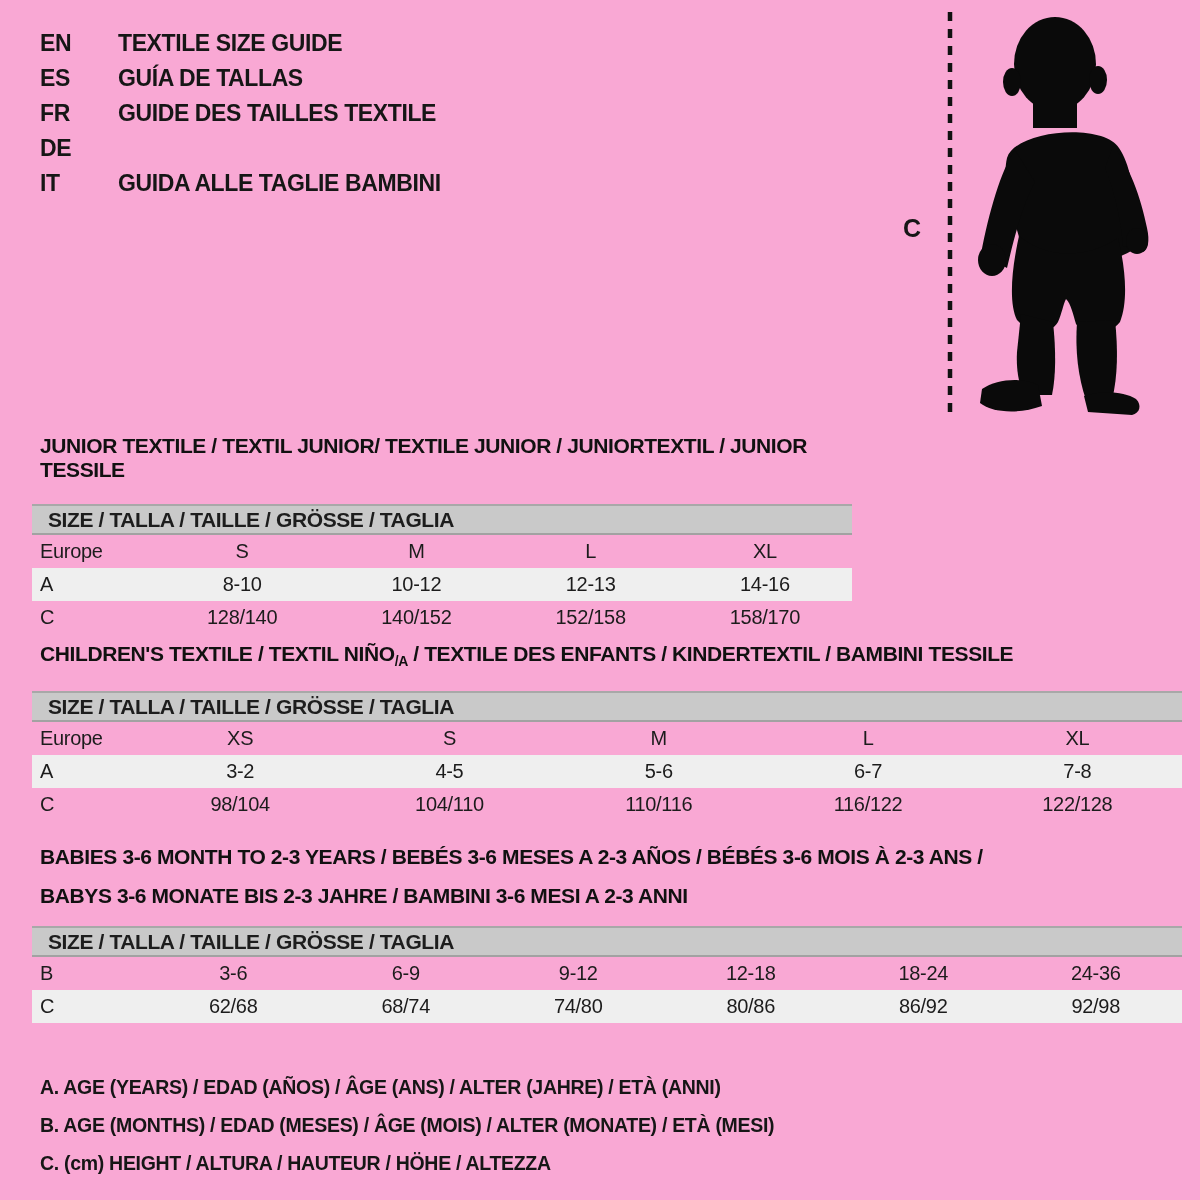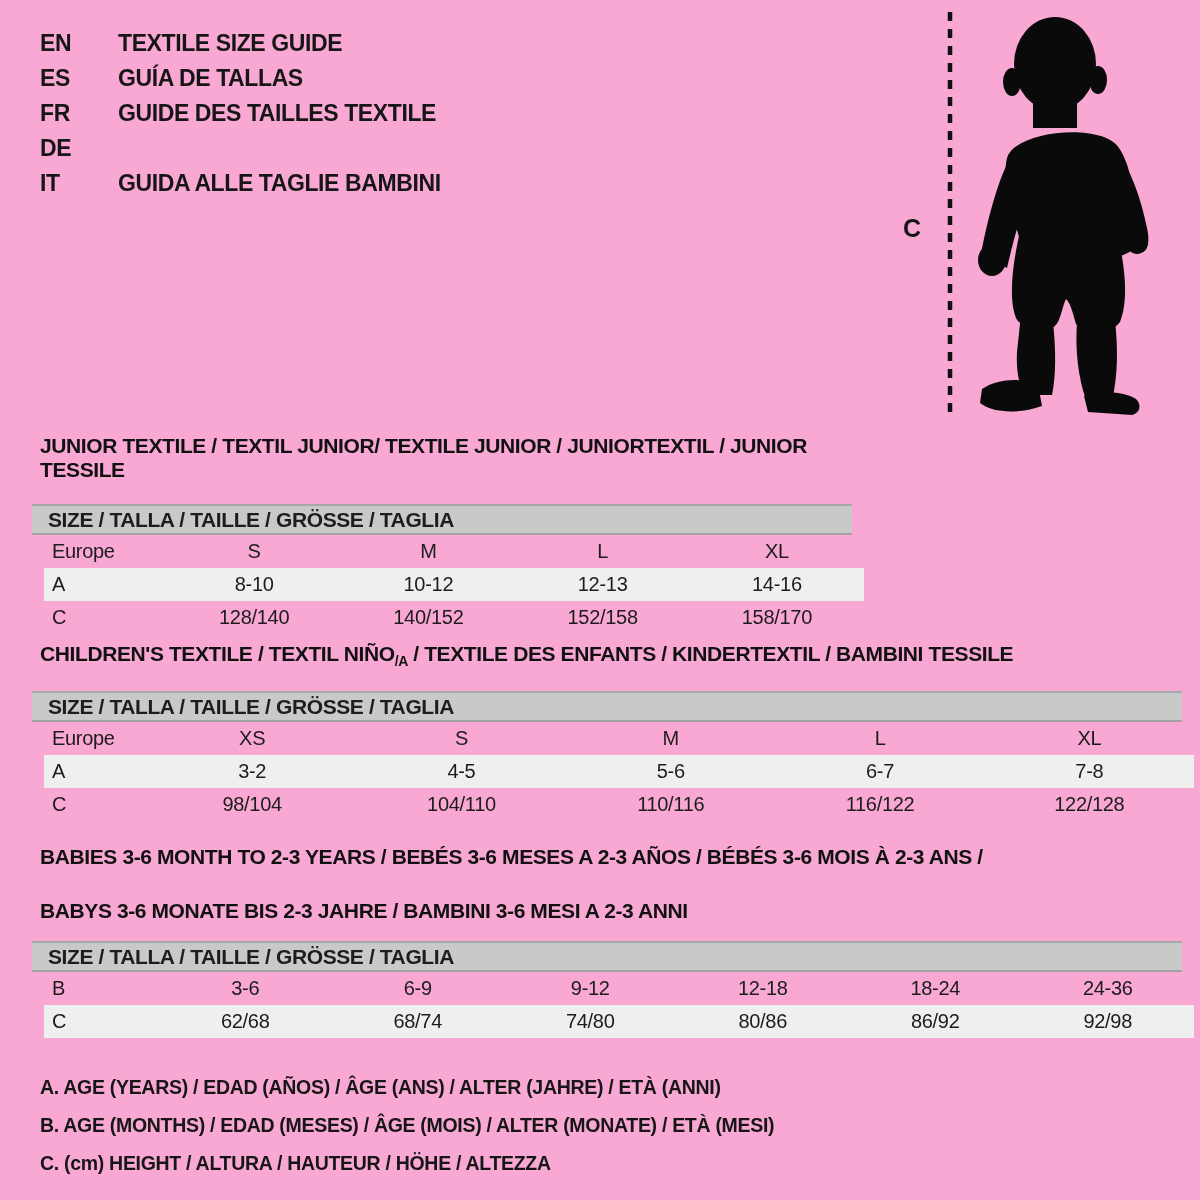--- a/index.html
+++ b/index.html
@@ -14,25 +14,25 @@
   .lang-label { font-size:23px; font-weight:700; letter-spacing:-0.4px; }
 
   
   .figure-svg { position:absolute; left:895px; top:4px; }
   .measure-label { position:absolute; left:903px; top:214px; font-size:25px; font-weight:700; }
 
   
   .section { position:absolute; left:32px; }
   .sec-title { font-size:21px; font-weight:700; letter-spacing:-0.4px; padding-left:8px; color:#111; }
   .sec-title .subsc { font-size:14px; vertical-align:sub; }
-  .sec-title.line2 { margin-top:30px; }
+  .sec-title.line2 { margin-top:15px; }
   .title-gap { margin-bottom:22px; }
   .size-bar { height:31px; background:#c9c9c9; border-top:2px solid #a8a8a8; border-bottom:2px solid #a2a2a2;
               line-height:27px; padding-left:16px; font-size:21px; font-weight:700; letter-spacing:-0.4px; color:#1d1d1d; }
-  table.size-table { border-collapse:collapse; table-layout:fixed; width:100%;margin-left:12px; }
+  table.size-table { border-collapse:collapse; table-layout:fixed; width:100%; }
   table.size-table td { height:33px; font-size:20px; letter-spacing:-0.3px; text-align:center; vertical-align:middle; color:#1c1c1c; }
   table.size-table td.rowlabel { text-align:left; padding-left:8px; }
   tr.shaded { background:#efefef; }
 
   
   .notes { position:absolute; left:40px; top:1068px; }
   .note-line { font-size:19.5px; font-weight:700; letter-spacing:-0.3px; height:38px; display:flex; align-items:center; }
 
   .w-junior { width:820px; }
   .w-wide { width:1150px; }

